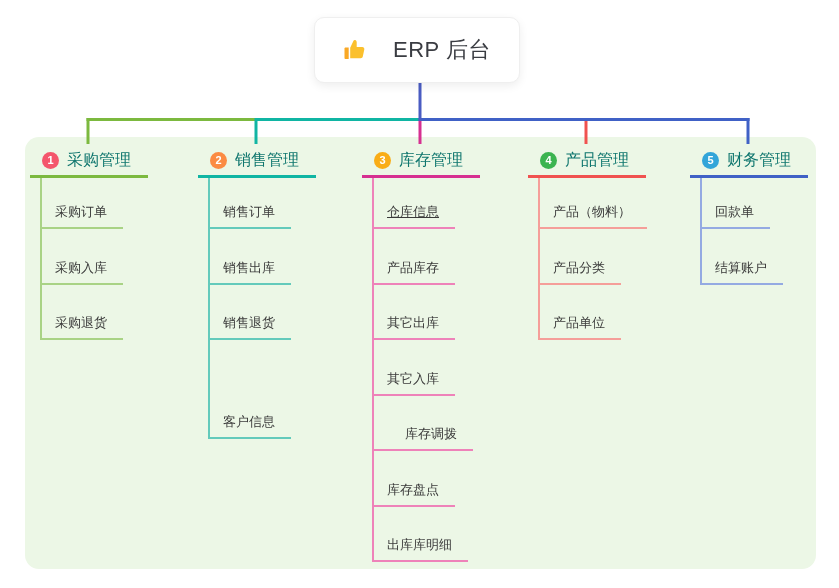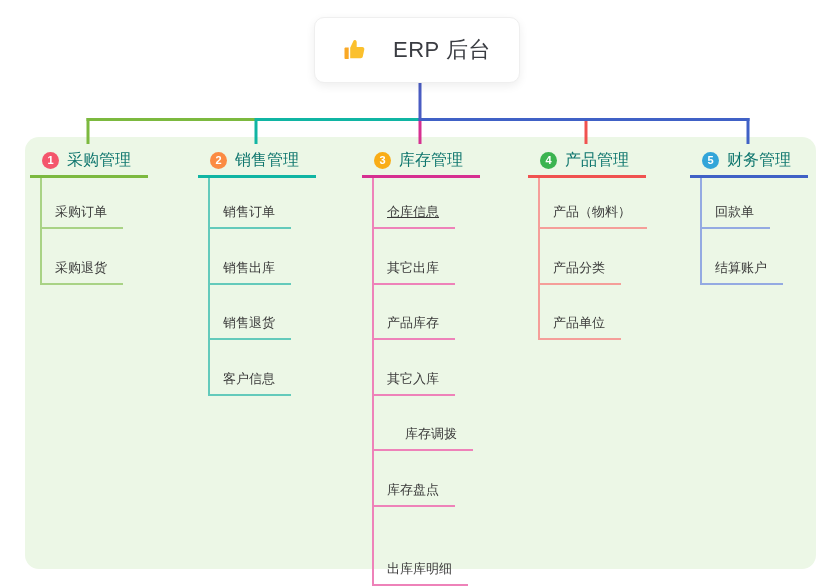--- a/index.html
+++ b/index.html
@@ -88,48 +88,49 @@
   </div>
 
   <div id="branches">
       <div class="branch" style="left: 30px;">
         <div class="branch-header" style="border-bottom-color: rgb(124, 185, 63);">
           <span class="badge" style="background: rgb(244, 86, 108);">1</span>
           <span class="branch-label">采购管理</span>
         </div>
         <ul class="children" style="border-left-color: rgb(169, 211, 133);">
           <li class="child" style="border-bottom-color: rgb(169, 211, 133);">采购订单</li>
+          <li class="child" style="border-bottom-color: rgb(169, 211, 133);">采购入库</li>
           <li class="child" style="border-bottom-color: rgb(169, 211, 133);">采购退货</li>
         </ul>
       </div>
       <div class="branch" style="left: 198px;">
         <div class="branch-header" style="border-bottom-color: rgb(16, 181, 163);">
           <span class="badge" style="background: rgb(251, 139, 67);">2</span>
           <span class="branch-label">销售管理</span>
         </div>
         <ul class="children" style="border-left-color: rgb(99, 202, 187);">
           <li class="child" style="border-bottom-color: rgb(99, 202, 187);">销售订单</li>
           <li class="child" style="border-bottom-color: rgb(99, 202, 187);">销售出库</li>
           <li class="child" style="border-bottom-color: rgb(99, 202, 187);">销售退货</li>
-          <li class="child" style="border-bottom-color: rgb(99, 202, 187);">客户信息</li>
+          <li class="child" style="border-bottom-color: rgb(99, 202, 187); margin-top: 43px;">客户信息</li>
         </ul>
       </div>
       <div class="branch" style="left: 362px;">
         <div class="branch-header" style="border-bottom-color: rgb(214, 48, 145);">
           <span class="badge" style="background: rgb(249, 173, 22);">3</span>
           <span class="branch-label">库存管理</span>
         </div>
         <ul class="children" style="border-left-color: rgb(238, 130, 185);">
           <li class="child" style="border-bottom-color: rgb(238, 130, 185); text-decoration: underline;">仓库信息</li>
+          <li class="child" style="border-bottom-color: rgb(238, 130, 185);">产品库存</li>
           <li class="child" style="border-bottom-color: rgb(238, 130, 185);">其它出库</li>
-          <li class="child" style="border-bottom-color: rgb(238, 130, 185);">产品库存</li>
           <li class="child" style="border-bottom-color: rgb(238, 130, 185);">其它入库</li>
           <li class="child" style="border-bottom-color: rgb(238, 130, 185); padding-left: 31px;">库存调拨</li>
           <li class="child" style="border-bottom-color: rgb(238, 130, 185); font-family: Liberation Serif, serif;">库存盘点</li>
-          <li class="child" style="border-bottom-color: rgb(238, 130, 185); margin-top: 24px;">出库库明细</li>
+          <li class="child" style="border-bottom-color: rgb(238, 130, 185);">出库库明细</li>
         </ul>
       </div>
       <div class="branch" style="left: 528px;">
         <div class="branch-header" style="border-bottom-color: rgb(240, 82, 80);">
           <span class="badge" style="background: rgb(59, 180, 80);">4</span>
           <span class="branch-label">产品管理</span>
         </div>
         <ul class="children" style="border-left-color: rgb(245, 158, 153);">
           <li class="child" style="border-bottom-color: rgb(245, 158, 153);">产品（物料）</li>
           <li class="child" style="border-bottom-color: rgb(245, 158, 153);">产品分类</li>

